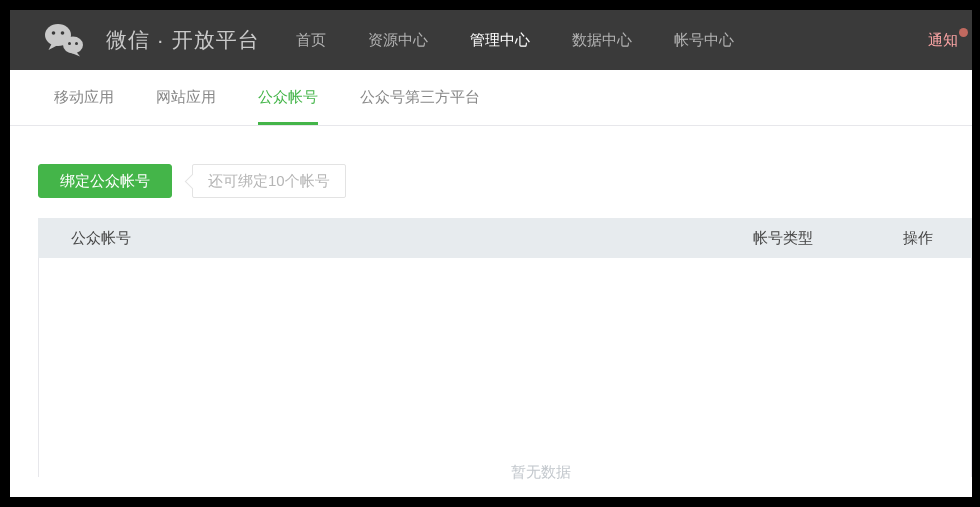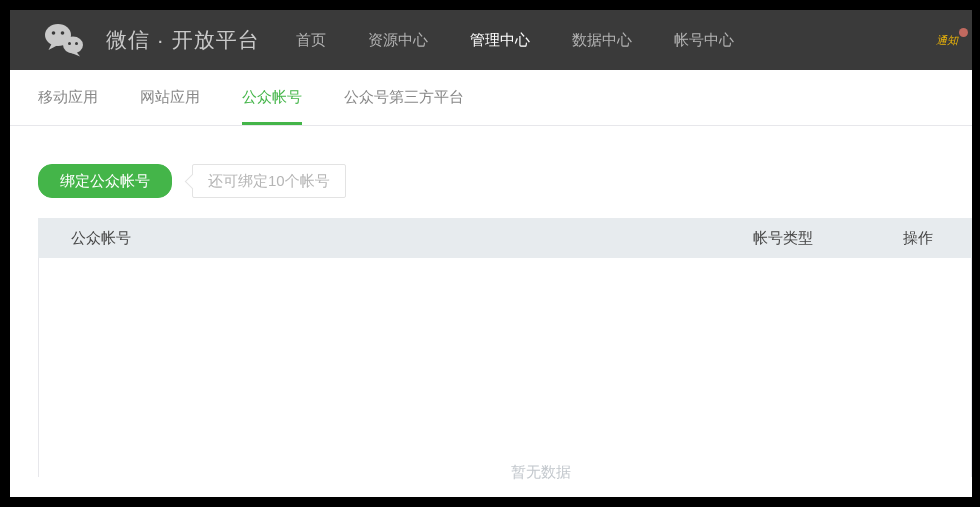--- a/index.html
+++ b/index.html
@@ -14,31 +14,31 @@
     background:#fff;overflow:hidden;
   }
   
   .navbar{position:relative;height:60px;background:#3a3a3a;}
   .brand{position:absolute;left:34px;top:0;height:60px;display:flex;align-items:center;gap:22px;cursor:pointer;}
   .brand-title{font-size:21px;color:#c9c9c9;letter-spacing:1px;}
   .nav-items{position:absolute;left:286px;top:0;height:60px;display:flex;align-items:center;gap:42px;}
   .nav-item{font-size:15px;color:#b2b2b2;cursor:pointer;white-space:nowrap;}
   .nav-item.active{color:#ffffff;font-weight:normal;}
   .notice{position:absolute;right:4px;top:0;height:60px;display:flex;align-items:center;cursor:pointer;}
-  .notice-label{font-size:11px;color:#eab308;font-style:italic;}
+  .notice-label{font-size:15px;color:#fca5a5;}
   .notice-dot{width:9px;height:9px;border-radius:50%;background:#c0695f;margin-left:1px;margin-top:-16px;}
   
-  .tabbar{height:55px;border-bottom:1px solid #e7e7eb;background:#fff;display:flex;align-items:stretch;padding-left:28px;gap:42px;}
+  .tabbar{height:55px;border-bottom:1px solid #e7e7eb;background:#fff;display:flex;align-items:stretch;padding-left:44px;gap:42px;}
   .tab{display:flex;align-items:center;font-size:15px;color:#888888;cursor:pointer;position:relative;white-space:nowrap;}
   .tab.active{color:#44b549;}
   .tab.active::after{content:"";position:absolute;left:0;right:0;bottom:0;height:3px;background:#44b549;}
   
   .main{padding:38px 0 0 28px;}
   .actions{display:flex;align-items:center;}
-  .btn{height:34px;font-size:15px;border-radius:14px;cursor:pointer;box-sizing:border-box;
+  .btn{height:34px;font-size:15px;border-radius:3px;cursor:pointer;box-sizing:border-box;
        font-family:"Liberation Sans","DejaVu Sans",sans-serif;}
   .btn-green{width:134px;background:#44b549;border:1px solid #44b549;color:#fff;}
   .btn-gray{width:118px;background:#f4f4f4;border:1px solid #e2e2e2;color:#333;margin-left:18px;}
   .quota-tip{margin-left:20px;position:relative;height:34px;box-sizing:border-box;
        border:1px solid #e3e3e3;background:#fff;border-radius:2px;
        display:flex;align-items:center;padding:0 15px;color:#b5b5b5;font-size:15px;white-space:nowrap;}
   .quota-tip .arrow{position:absolute;left:-6px;top:11px;width:10px;height:10px;background:#fff;
        border-left:1px solid #e3e3e3;border-bottom:1px solid #e3e3e3;transform:rotate(45deg);}
   
   .account-table{margin-top:20px;width:934px;}

